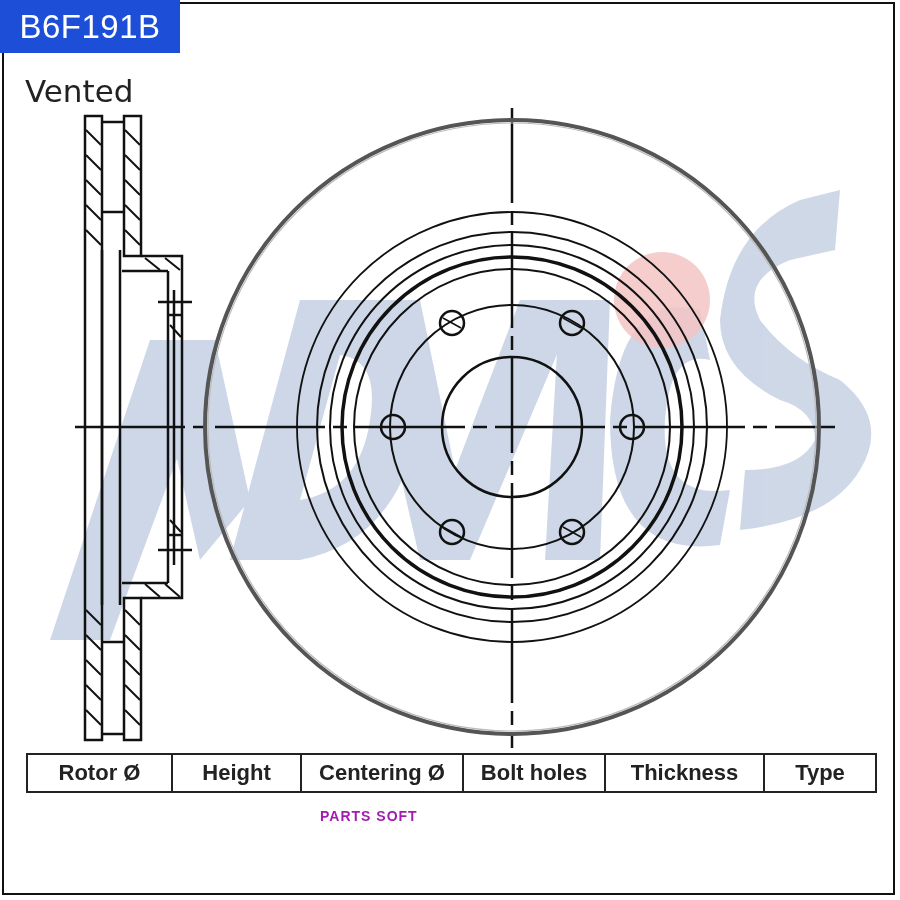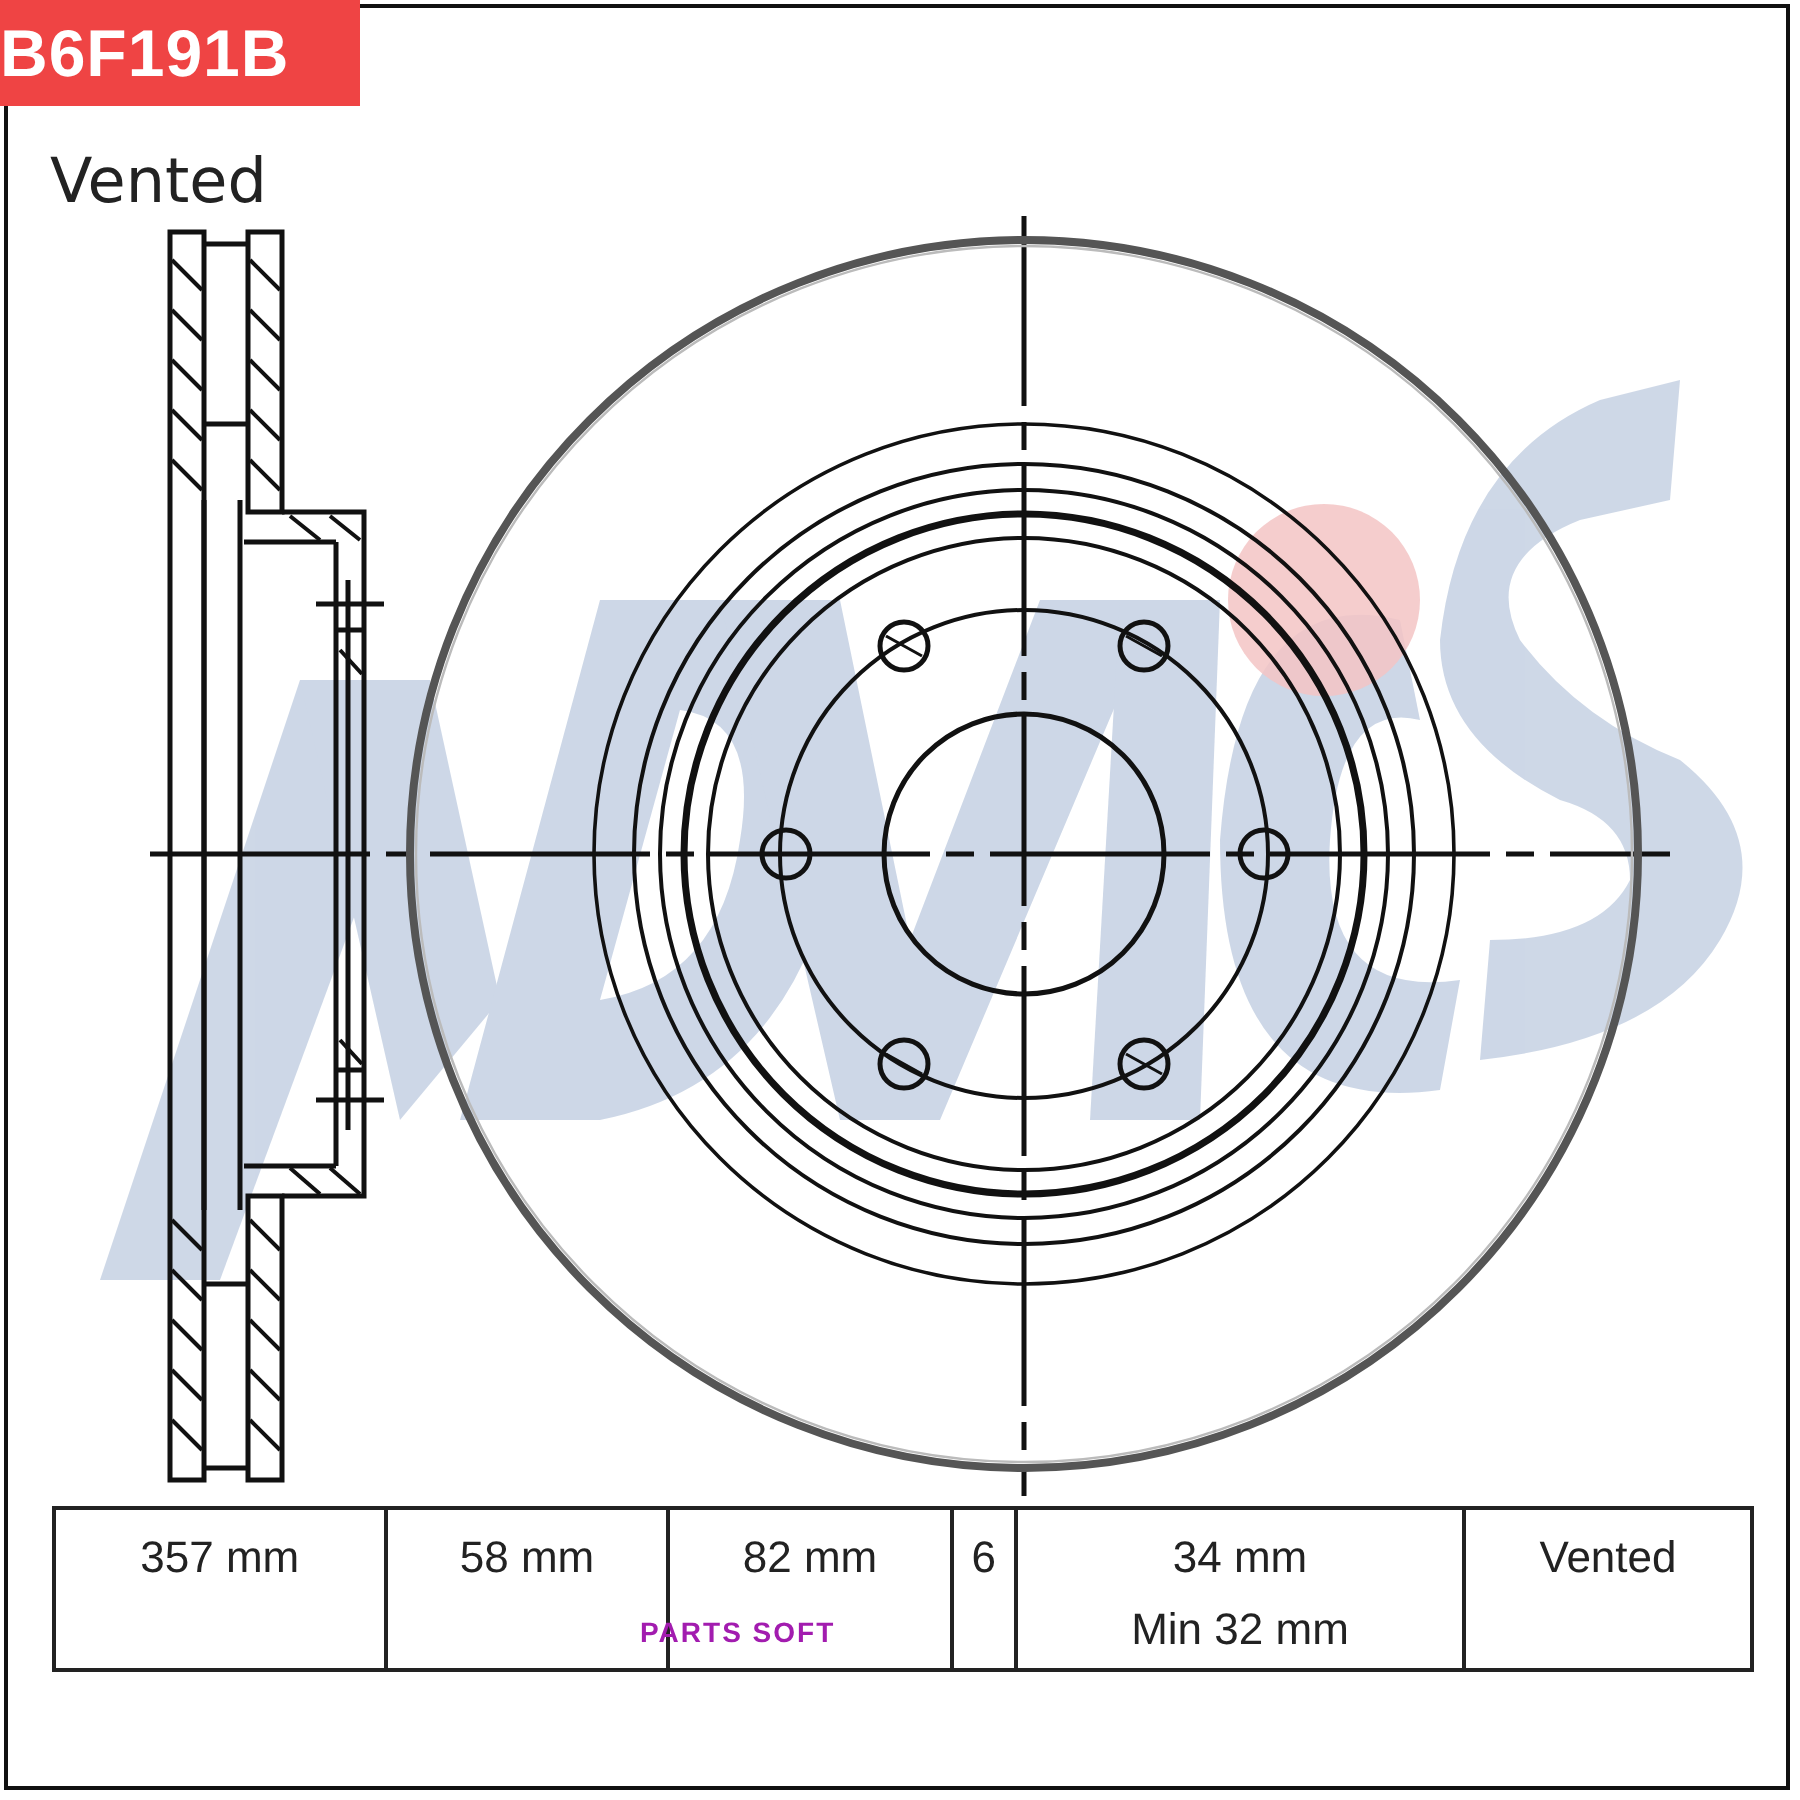--- a/index.html
+++ b/index.html
@@ -1,18 +1,18 @@
 <!DOCTYPE html>
 <html><head>
 <meta charset="utf-8">
 <style>
   html, body { margin: 0; padding: 0; background: #ffffff; }
   body { width: 900px; height: 900px; position: relative; overflow: hidden; font-family: "Liberation Sans", sans-serif; }
   .frame { position: absolute; left: 2px; top: 2px; width: 893px; height: 893px; border: 2px solid #111; box-sizing: border-box; }
-  .part-label { position: absolute; left: 0; top: 0; width: 180px; height: 53px; background: #ef4444; color: #fff; font-weight: bold; font-size: 33px; line-height: 53px; letter-spacing: 0.5px; }
+  .part-label { position: absolute; left: 0; top: 0; width: 180px; height: 53px; background: #1d4ed8; color: #fff; font-weight: normal; font-size: 33px; line-height: 53px; text-align: center; letter-spacing: 0.5px; }
   .front-label { position: absolute; left: 25px; top: 73px; font-size: 31px; color: #222; font-family: "DejaVu Sans", sans-serif; }
   svg.drawing { position: absolute; left: 0; top: 0; }
   table.specs { position: absolute; left: 26px; top: 753px; width: 851px; border-collapse: collapse; }
   table.specs th, table.specs td { border: 2px solid #222; text-align: center; font-size: 22px; color: #222; }
   table.specs th { height: 36px; font-weight: bold; padding: 0; }
   table.specs td { height: 70px; vertical-align: top; padding-top: 6px; line-height: 36px; }
   .watermark-text { position: absolute; left: 320px; top: 808px; font-size: 14px; font-weight: bold; color: #a21caf; letter-spacing: 1px; }
 </style>
 </head>
 <body>
@@ -126,27 +126,24 @@
       <line x1="125" y1="710" x2="140" y2="725"></line>
     </g>
   </g>
 </svg>
 
 <div class="part-label">B6F191B</div>
 <div class="front-label">Vented</div>
 
 <table class="specs">
   <tbody>
-  <tr>
-    <td>357 mm</td>
-    <td>58 mm</td>
-    <td>82 mm</td>
-    <td>6</td>
-    <td>
-      <div>34 mm</div>
-      <div>Min 32 mm</div>
-    </td>
-    <td>Vented</td>
+      <tr>
+    <th style="width:143px">Rotor Ø</th>
+    <th style="width:127px">Height</th>
+    <th style="width:160px">Centering Ø</th>
+    <th style="width:140px">Bolt holes</th>
+    <th style="width:157px">Thickness</th>
+    <th>Type</th>
   </tr>
 </tbody>
   </table>
 
 <div class="watermark-text">PARTS SOFT</div>
 
 </body></html>

